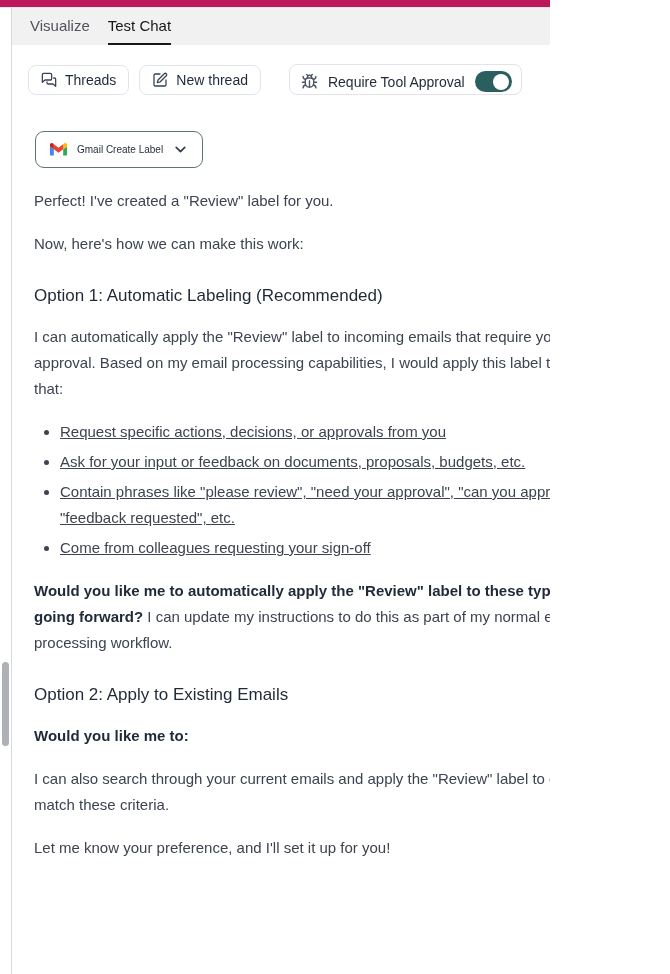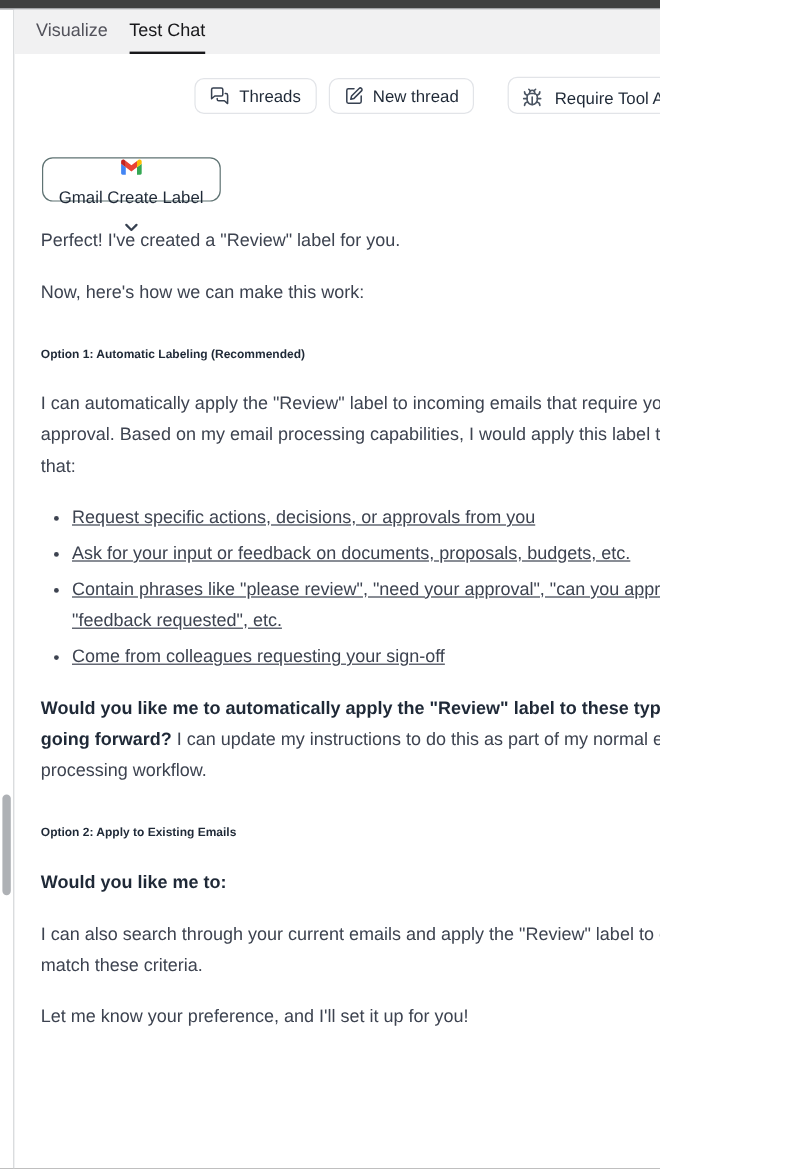--- a/index.html
+++ b/index.html
@@ -1,64 +1,63 @@
 <!DOCTYPE html>
 <html><head>
 <meta charset="utf-8">
 <style>
   * { margin:0; padding:0; box-sizing:border-box; }
   html,body { background:#fff; }
   .root {
     position:relative; width:550px; height:974px; overflow:hidden;
-    background:#404040; font-family:"Liberation Sans","DejaVu Sans",sans-serif;
+    background:#be185d; font-family:"Liberation Sans","DejaVu Sans",sans-serif;
     color:#374151; font-size:15px;
   }
   .top-border { position:absolute; top:7px; left:0; width:670px; height:1px; background:#e5e7eb; }
   .scroll-track { position:absolute; left:0; top:8px; width:11px; bottom:0; background:#fff; }
   .scroll-thumb { position:absolute; left:2px; top:654px; width:7px; height:84px; background:#aeb1b5; border-radius:4px; }
   .panel { position:absolute; left:11px; top:8px; width:659px; bottom:0; border-left:1px solid #d9dbde; background:#fff; }
 
   
   .tabbar { height:37px; background:#f1f1f2; display:flex; align-items:stretch; padding-left:18px; gap:18px; }
   .tab { display:flex; align-items:center; font-size:15px; font-weight:500; color:#52525b;
          border-bottom:2px solid transparent; cursor:pointer; }
   .tab.active { color:#18181b; border-bottom-color:#18181b; }
 
   
   .content { padding:0 14px 0 16px; }
-  .toolbar { margin-top:19px; display:flex; align-items:center; justify-content:flex-end; }
+  .toolbar { margin-top:19px; display:flex; align-items:center; justify-content:flex-start; }
   .toolbar-left { display:flex; gap:10px; }
   .btn {
     display:inline-flex; align-items:center; gap:8px; height:30px; padding:0 12px;
     background:#fff; border:1px solid #e2e4e8; border-radius:8px;
     font-size:14px; color:#1f2937; cursor:pointer; font-family:inherit;
   }
   .btn svg { width:16px; height:16px; color:#374151; }
   .approval {
     display:inline-flex; align-items:center; gap:10px; height:31px; padding:4px 9px 0 11px;
     background:#fff; border:1px solid #e2e4e8; border-radius:8px; font-size:14px; color:#1f2937;margin-left:28px;
   }
   .approval svg.bug { width:17px; height:17px; color:#4b5563; }
   .toggle { position:relative; width:37px; height:21px; background:#2b5f5f; border-radius:11px; cursor:pointer; flex:0 0 auto; }
   .toggle .knob { position:absolute; top:2.5px; right:2.5px; width:16px; height:16px; background:#fff; border-radius:50%; }
 
   
   .toolcall {
     margin:36px 0 0 7px; display:inline-flex; align-items:center; gap:9px; height:37px; padding:0 13px;
-    background:#fff; border:1px solid #5f7373; border-radius:9px; font-size:14px; color:#1f2937; cursor:pointer;
+    background:#fff; border:1px solid #5f7373; border-radius:9px; font-size:10px; color:#1f2937; cursor:pointer;
     font-family:inherit;
-    flex-direction:column;
   }
   .toolcall svg.gmail { width:19px; height:15px; }
   .toolcall svg.chev { width:17px; height:17px; color:#374151; }
 
   
   .message { padding:20px 18px 0 6px; color:#3d4350; line-height:26px; }
   .message p { margin:0 0 17px 0; }
-  .message h4 { margin:27px 0 17px 0; font-size:10px; font-weight:700; color:#1f2937; line-height:23px; }
+  .message h4 { margin:27px 0 17px 0; font-size:17px; font-weight:400; color:#1f2937; line-height:23px; }
   .message b { font-weight:700; color:#1f2937; }
   .message ul, .message ol { margin:0 4px 17px 0; padding-left:26px;text-decoration:underline; }
   .message li { margin-bottom:4px; }
   .message li:last-child { margin-bottom:0; }
   .message ul li::marker { color:#3d4350; }
 </style>
 </head>
 <body>
 
 <div class="root">

